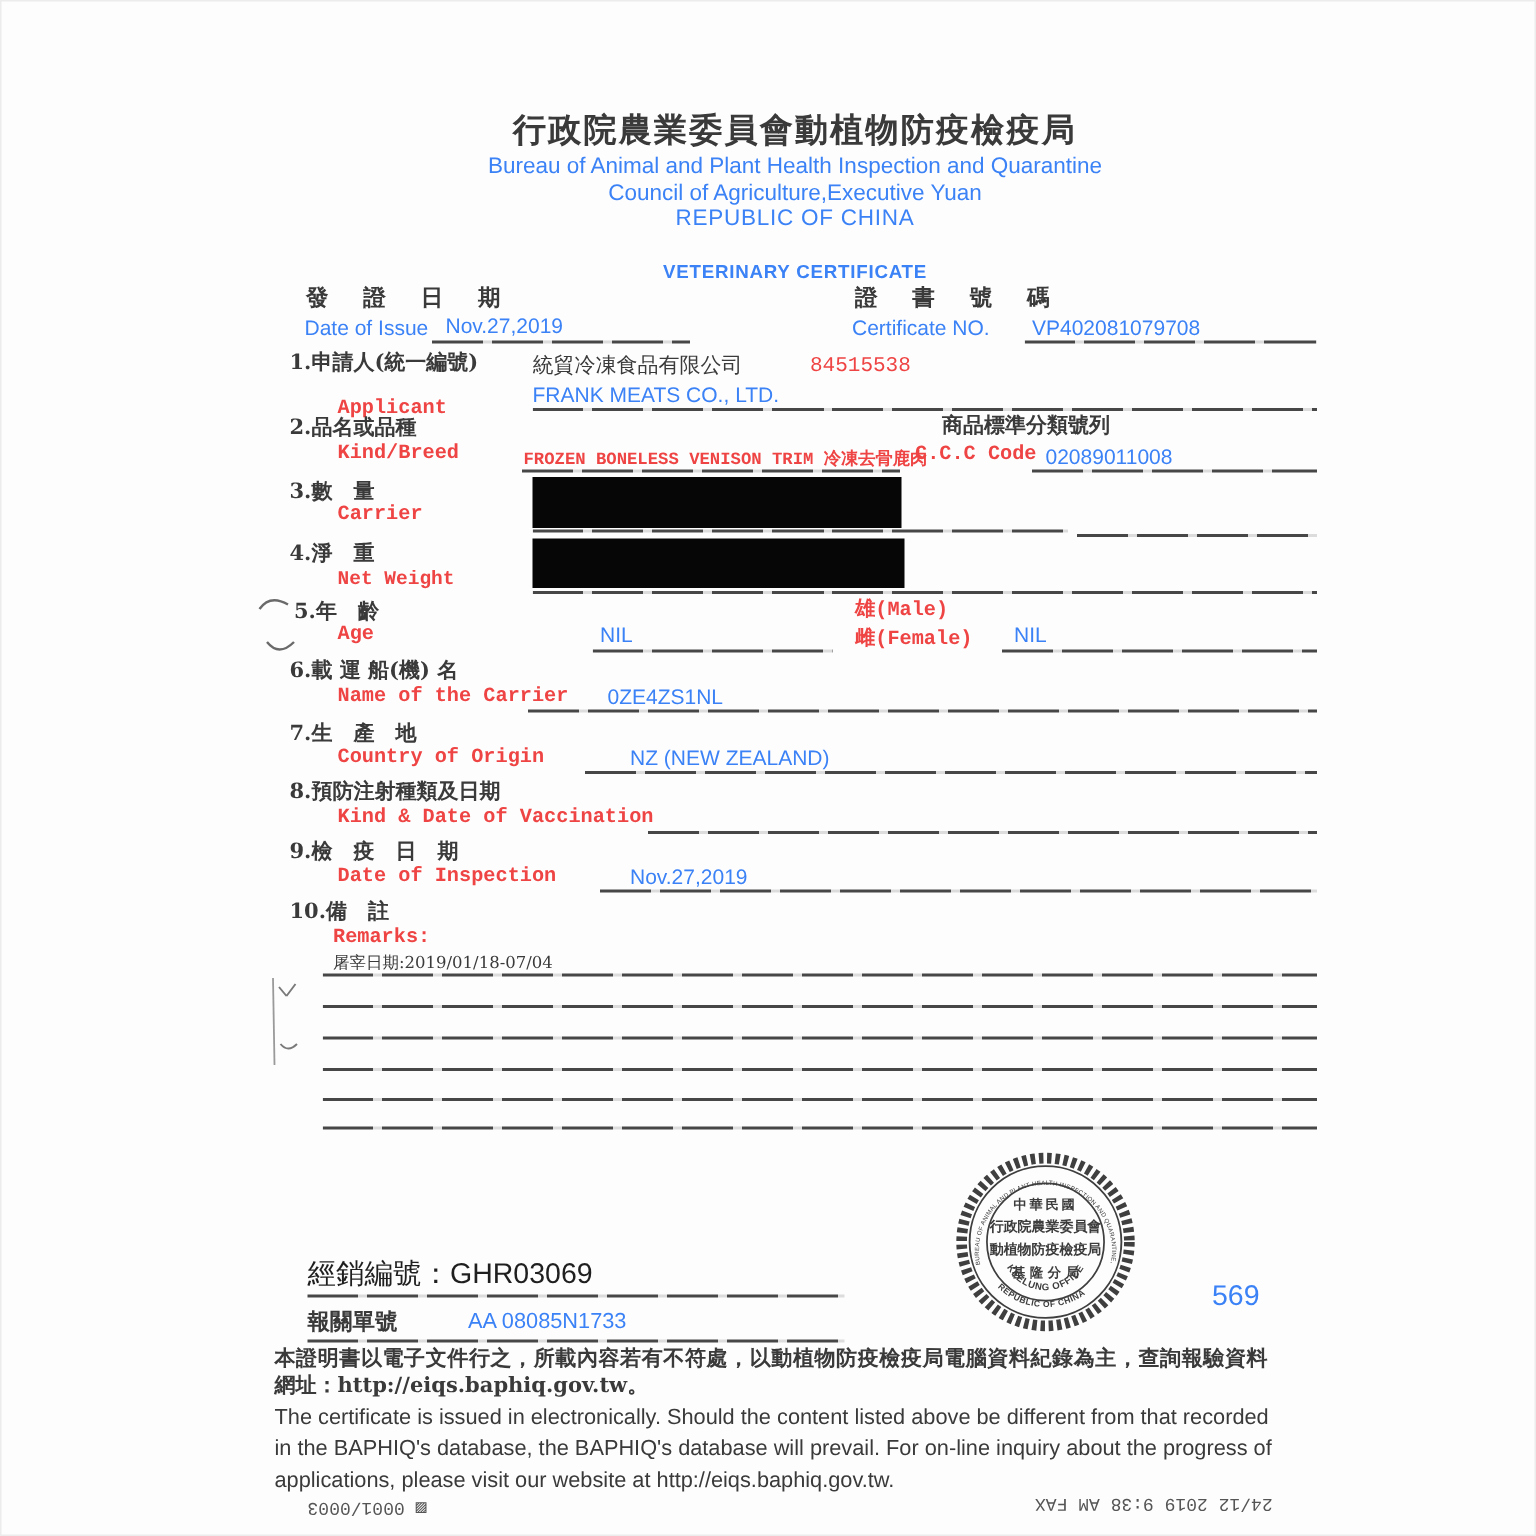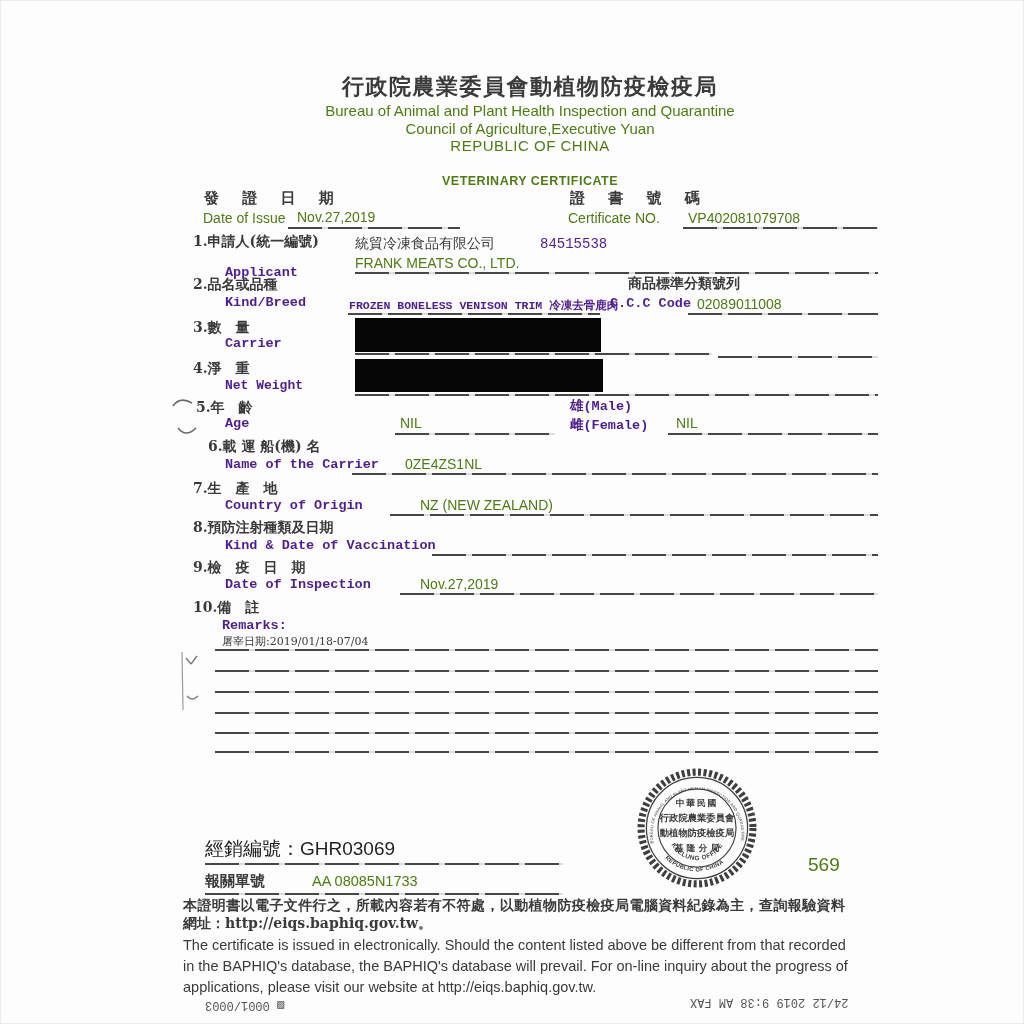--- a/index.html
+++ b/index.html
@@ -1,21 +1,21 @@
 <!DOCTYPE html>
 <html><head>
 <meta charset="utf-8">
 <style>
   html,body{margin:0;padding:0;background:#ffffff;}
   .page{position:relative;width:1024px;height:1024px;background:#fdfdfd;overflow:hidden;
         box-shadow:inset 0 0 0 1px #ececec;}
   .abs{position:absolute;white-space:nowrap;}
   .zh{font-family:"DejaVu Serif","Liberation Serif",serif;font-weight:bold;color:#3a3a3a;}
-  .mono{font-family:"Liberation Mono","DejaVu Sans Mono",monospace;font-weight:bold;color:#4c1d95;}
-  .sans{font-family:"Liberation Sans","DejaVu Sans",sans-serif;color:#4d7c0f;}
+  .mono{font-family:"Liberation Mono","DejaVu Sans Mono",monospace;font-weight:bold;color:#ef4444;}
+  .sans{font-family:"Liberation Sans","DejaVu Sans",sans-serif;color:#3b82f6;}
   .ctr{left:180px;width:700px;text-align:center;}
   .rule{position:absolute;height:2px;
         background:repeating-linear-gradient(90deg,#474747 0 34px,rgba(71,71,71,.18) 34px 40px);}
   .redact{position:absolute;background:#060606;}
   .rot180{transform:rotate(180deg);color:#555;}
   svg text{fill:#3c3c3c;}
 </style>
 </head>
 <body>
 
@@ -66,21 +66,21 @@
 
   <div class="abs zh" style="left:196px;top:399px;font-size:14px">5.年　齡</div>
   <div class="abs mono" style="left:225px;top:416px;font-size:13.5px">Age</div>
   <div class="abs sans" style="left:400px;top:415px;font-size:14px">NIL</div>
   <div class="rule" style="left:395px;top:433px;width:160px"></div>
   <div class="abs mono" style="left:570px;top:397px;font-size:13.5px">雄(Male)</div>
   <div class="abs mono" style="left:570px;top:416px;font-size:13.5px">雌(Female)</div>
   <div class="abs sans" style="left:676px;top:415px;font-size:14px">NIL</div>
   <div class="rule" style="left:668px;top:433px;width:210px"></div>
 
-  <div class="abs zh" style="left:208px;top:438px;font-size:14px">6.載 運 船(機) 名</div>
+  <div class="abs zh" style="left:193px;top:438px;font-size:14px">6.載 運 船(機) 名</div>
   <div class="abs mono" style="left:225px;top:457px;font-size:13.5px">Name of the Carrier</div>
   <div class="abs sans" style="left:405px;top:456px;font-size:14px">0ZE4ZS1NL</div>
   <div class="rule" style="left:352px;top:473px;width:526px"></div>
 
   <div class="abs zh" style="left:193px;top:480px;font-size:14px">7.生　產　地</div>
   <div class="abs mono" style="left:225px;top:498px;font-size:13.5px">Country of Origin</div>
   <div class="abs sans" style="left:420px;top:497px;font-size:14px">NZ (NEW ZEALAND)</div>
   <div class="rule" style="left:390px;top:514px;width:488px"></div>
 
   <div class="abs zh" style="left:193px;top:519px;font-size:14px">8.預防注射種類及日期</div>

